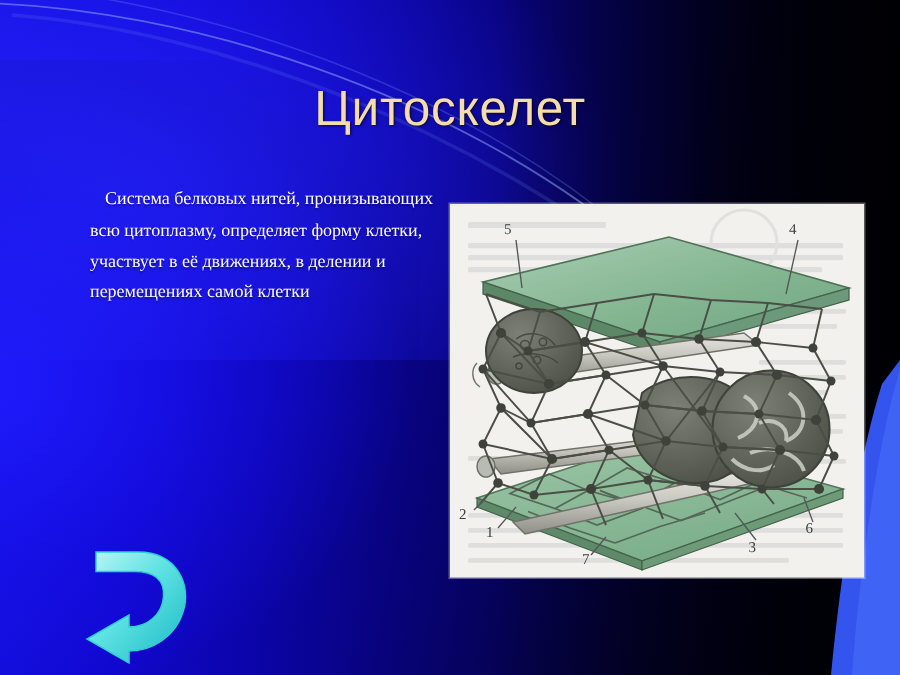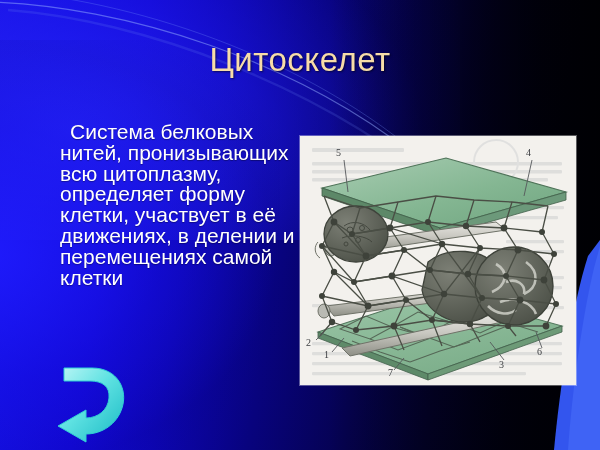--- a/index.html
+++ b/index.html
@@ -85,39 +85,39 @@
     top: 0;
     width: 90px;
     height: 450px;
     pointer-events: none;
   }
 
   
   .title {
     position: absolute;
     left: 0;
-    top: 41px;
+    top: 53px;
     width: 600px;
     text-align: center;
     font-size: 33px;
     font-weight: 400;
     letter-spacing: 0.5px;
     color: #f6dca8;
     text-shadow: 1px 1px 2px rgba(0,0,0,0.55);
     white-space: nowrap;
   }
 
   
   .body-text {
     position: absolute;
     left: 60px;
     top: 122px;
     width: 245px;
-    font-family: Liberation Sans, sans-serif;
-    font-size: 21px;
+    font-family: Liberation Serif, serif;
+    font-size: 12px;
     line-height: 20.8px;
     color: #ffffff;
     text-indent: 10px;
     text-shadow: 0 1px 1px rgba(0,0,0,0.35);
   }
 
   
   .picture {
     position: absolute;
     left: 300px;

